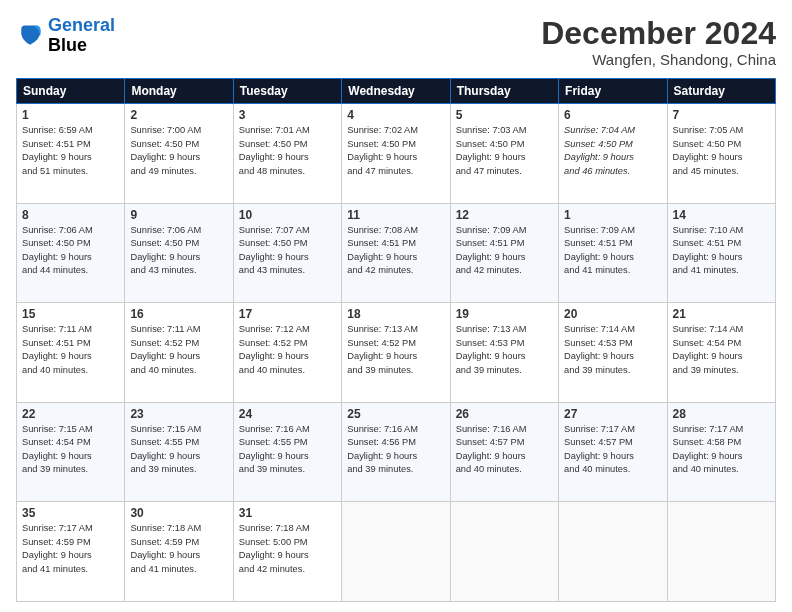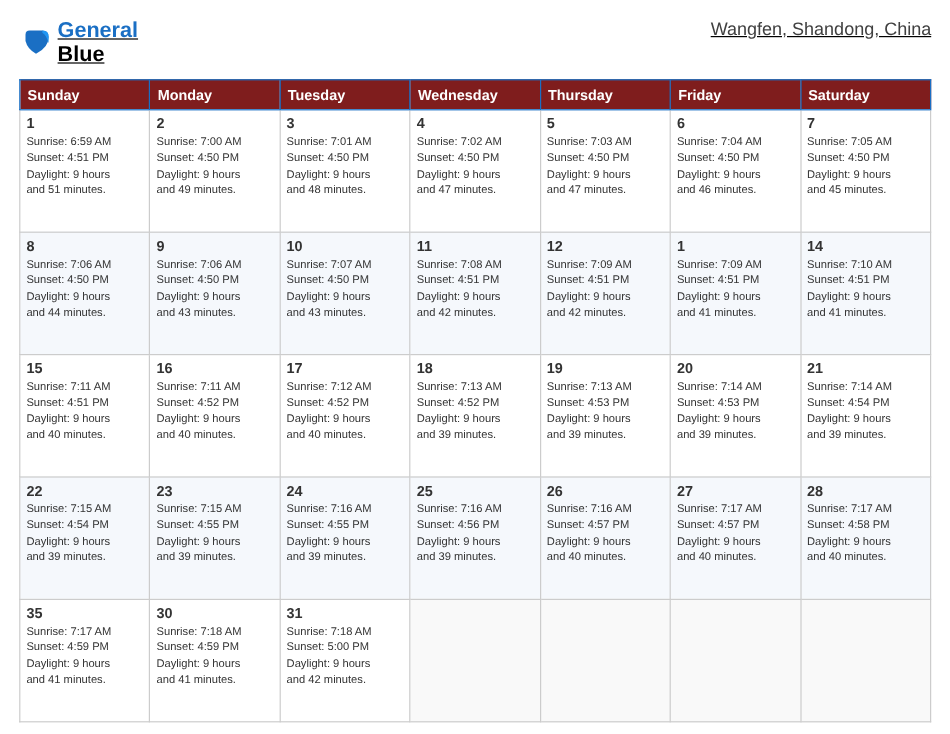--- a/index.html
+++ b/index.html
@@ -15,21 +15,20 @@
       height: 612px;
       padding: 16px 16px 10px 16px;
       display: flex;
       flex-direction: column;
     }
     .header {
       display: flex;
       justify-content: space-between;
       align-items: flex-start;
       margin-bottom: 10px;
-      text-decoration: underline;
     }
     .logo {
       display: flex;
       align-items: center;
       gap: 4px;
     }
     .logo-text {
       font-size: 18px;
       font-weight: bold;
       color: #333;
@@ -54,21 +53,21 @@
     .location {
       font-size: 15px;
       color: #404040;
     }
     .calendar-table {
       width: 100%;
       border-collapse: collapse;
       flex: 1;
     }
     .calendar-table thead tr th {
-      background: #7f1d1d;
+      background: #0f172a;
       color: #fff;
       font-size: 12px;
       font-weight: bold;
       padding: 5px 6px;
       text-align: left;
       border: 1px solid #1a6fc4;
     }
     .calendar-table tbody tr td {
       border: 1px solid #ccc;
       vertical-align: top;
@@ -106,20 +105,21 @@
       <svg class="logo-icon" viewBox="0 0 32 32" xmlns="http://www.w3.org/2000/svg">
         <path d="M6 8 Q6 4 10 4 L22 4 Q28 4 28 10 Q28 20 16 26 Q8 22 6 14 Z" fill="#1a6fc4"></path>
         <path d="M22 4 Q28 4 28 10 L28 16 Q26 8 22 6 Z" fill="#2196f3"></path>
       </svg>
       <div class="logo-text">
         <div><span>General</span></div>
         <div><span style="color:#000000">Blue</span></div>
       </div>
     </div>
     <div class="title-block">
+      <div class="month-title">December 2024</div>
       <div class="location">Wangfen, Shandong, China</div>
     </div>
   </div>
 
   <table class="calendar-table">
     <thead>
       <tr>
       <th>Sunday</th>
           <th>Monday</th>
           <th>Tuesday</th>
@@ -161,21 +161,21 @@
           </td>
           <td>
             <span class="day-number">5</span>
             <div class="day-info" style="white-space: pre-line;">Sunrise: 7:03 AM
 Sunset: 4:50 PM
 Daylight: 9 hours
 and 47 minutes.</div>
           </td>
           <td>
             <span class="day-number">6</span>
-            <div class="day-info" style="white-space: pre-line;">Sunrise: 7:04 AM
+            <div class="day-info" style="white-space: pre-line; font-style: italic;">Sunrise: 7:04 AM
 Sunset: 4:50 PM
 Daylight: 9 hours
 and 46 minutes.</div>
           </td>
           <td>
             <span class="day-number">7</span>
             <div class="day-info" style="white-space: pre-line;">Sunrise: 7:05 AM
 Sunset: 4:50 PM
 Daylight: 9 hours
 and 45 minutes.</div>

